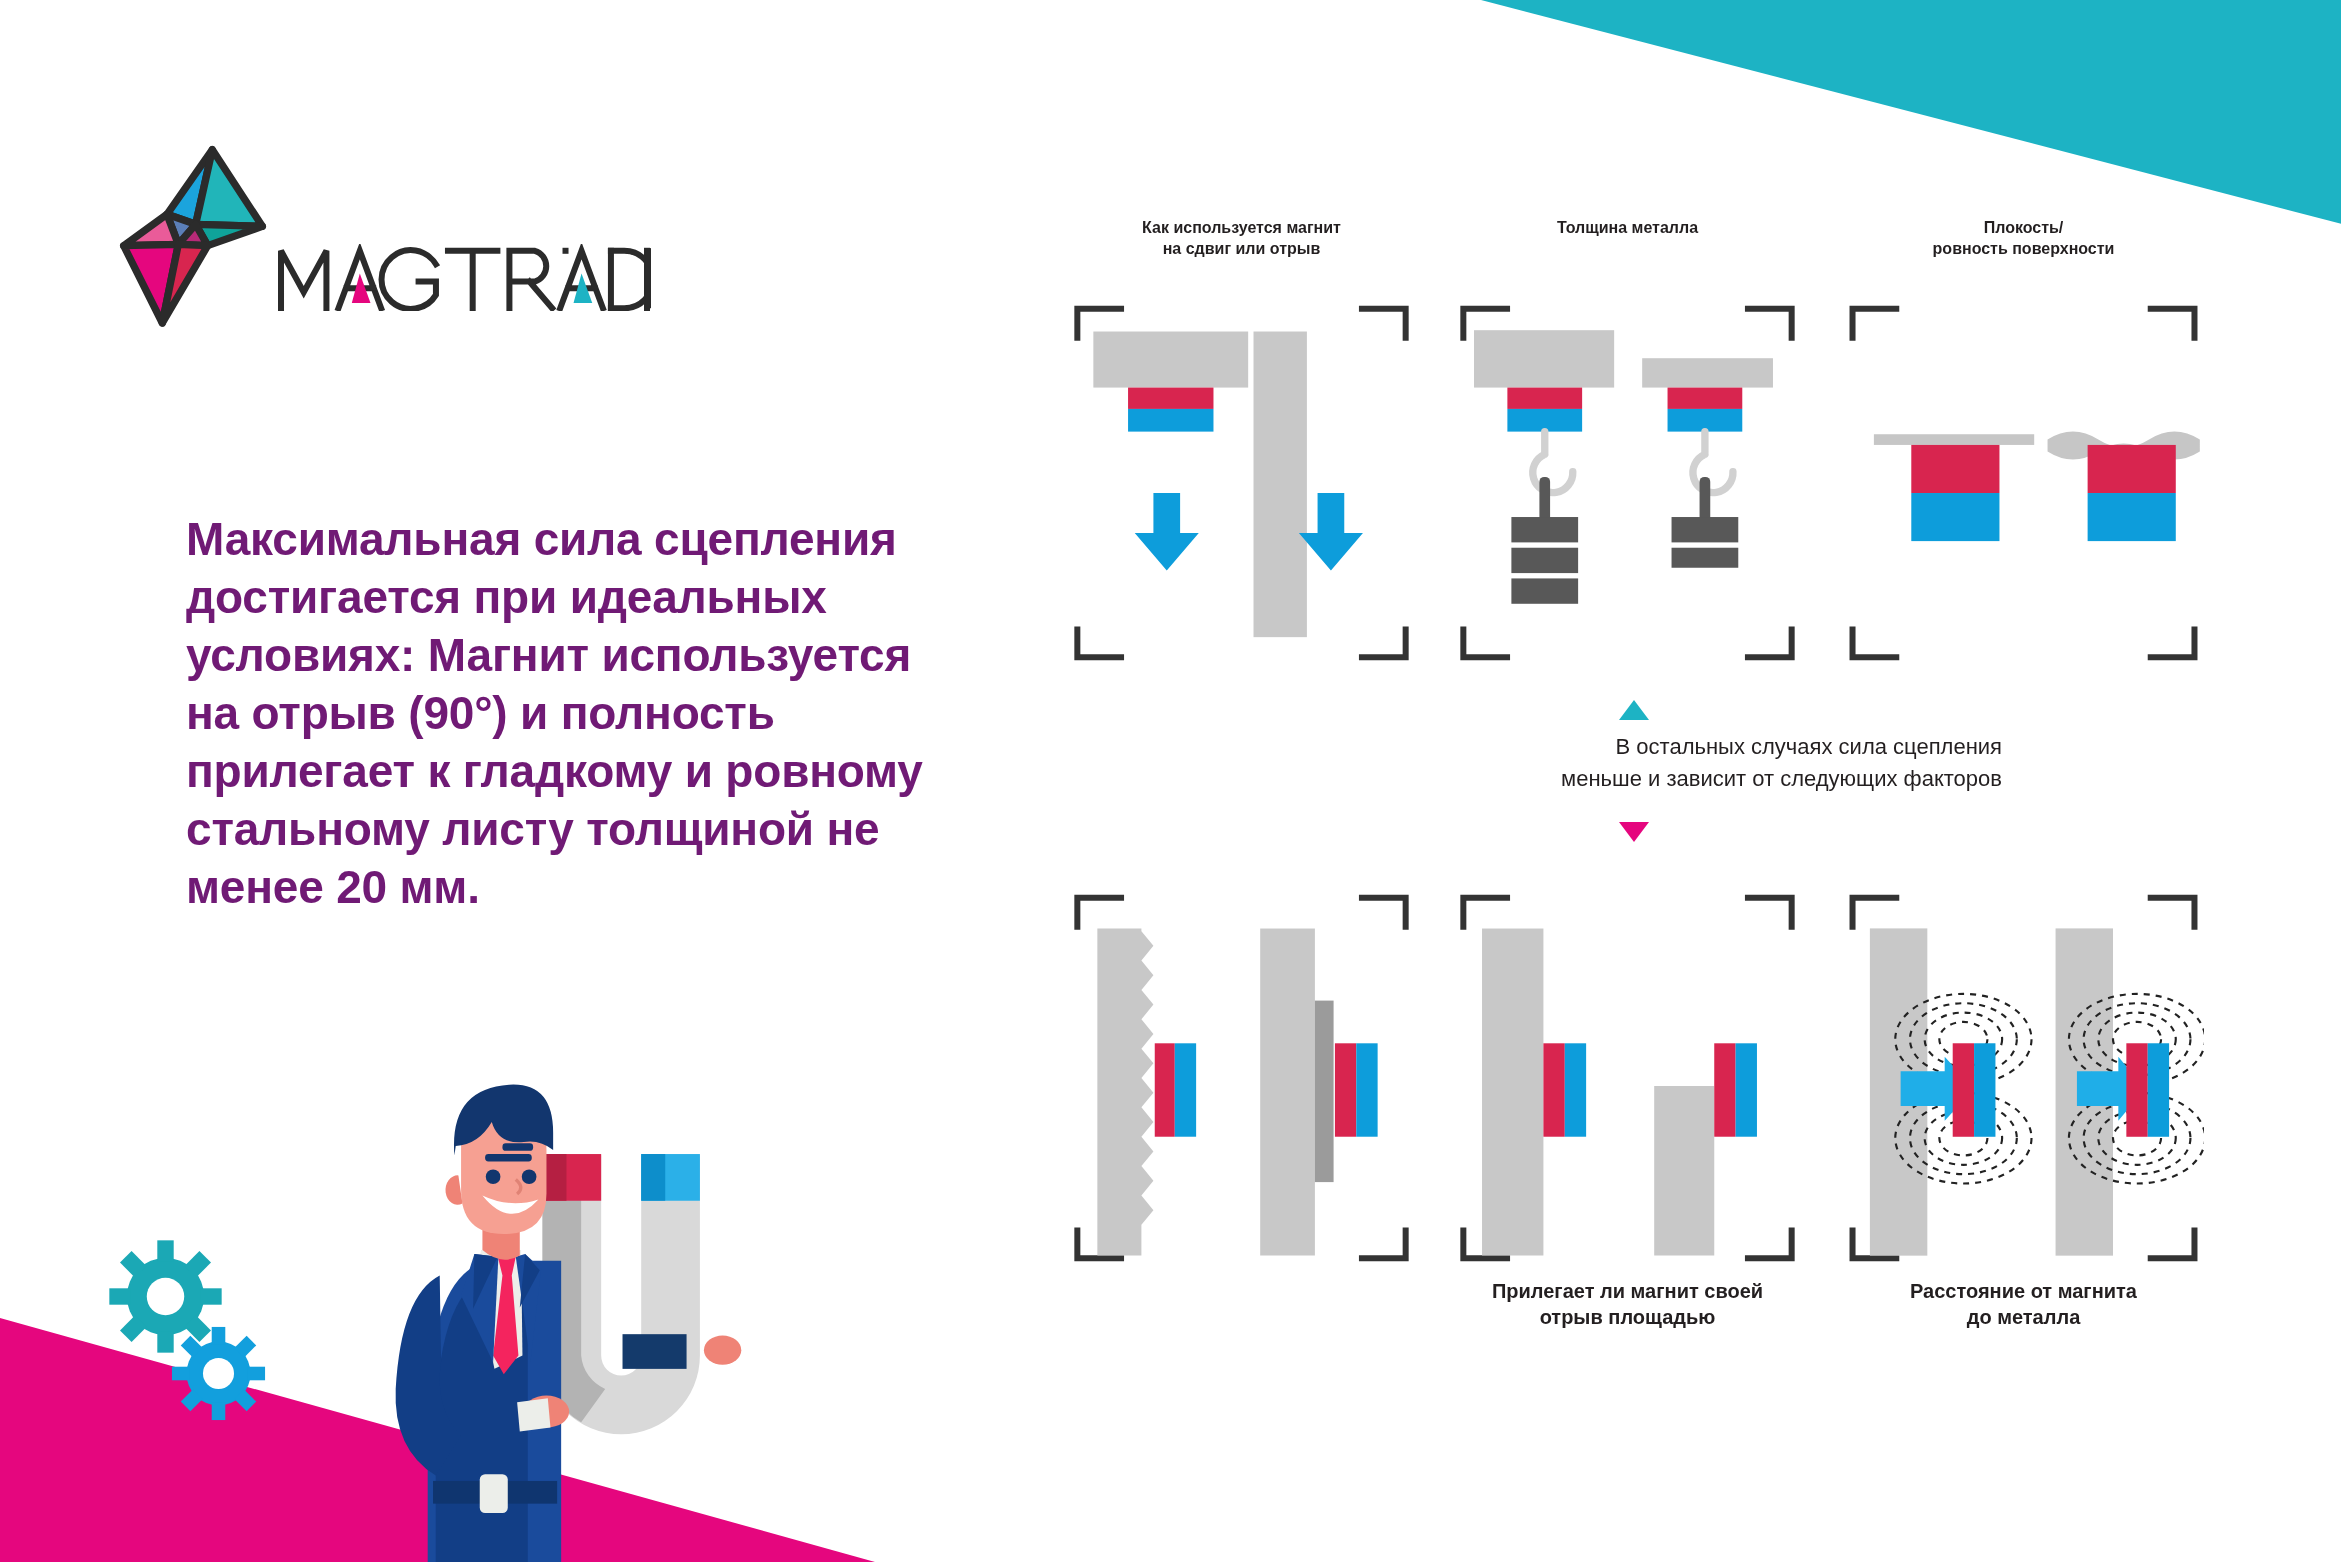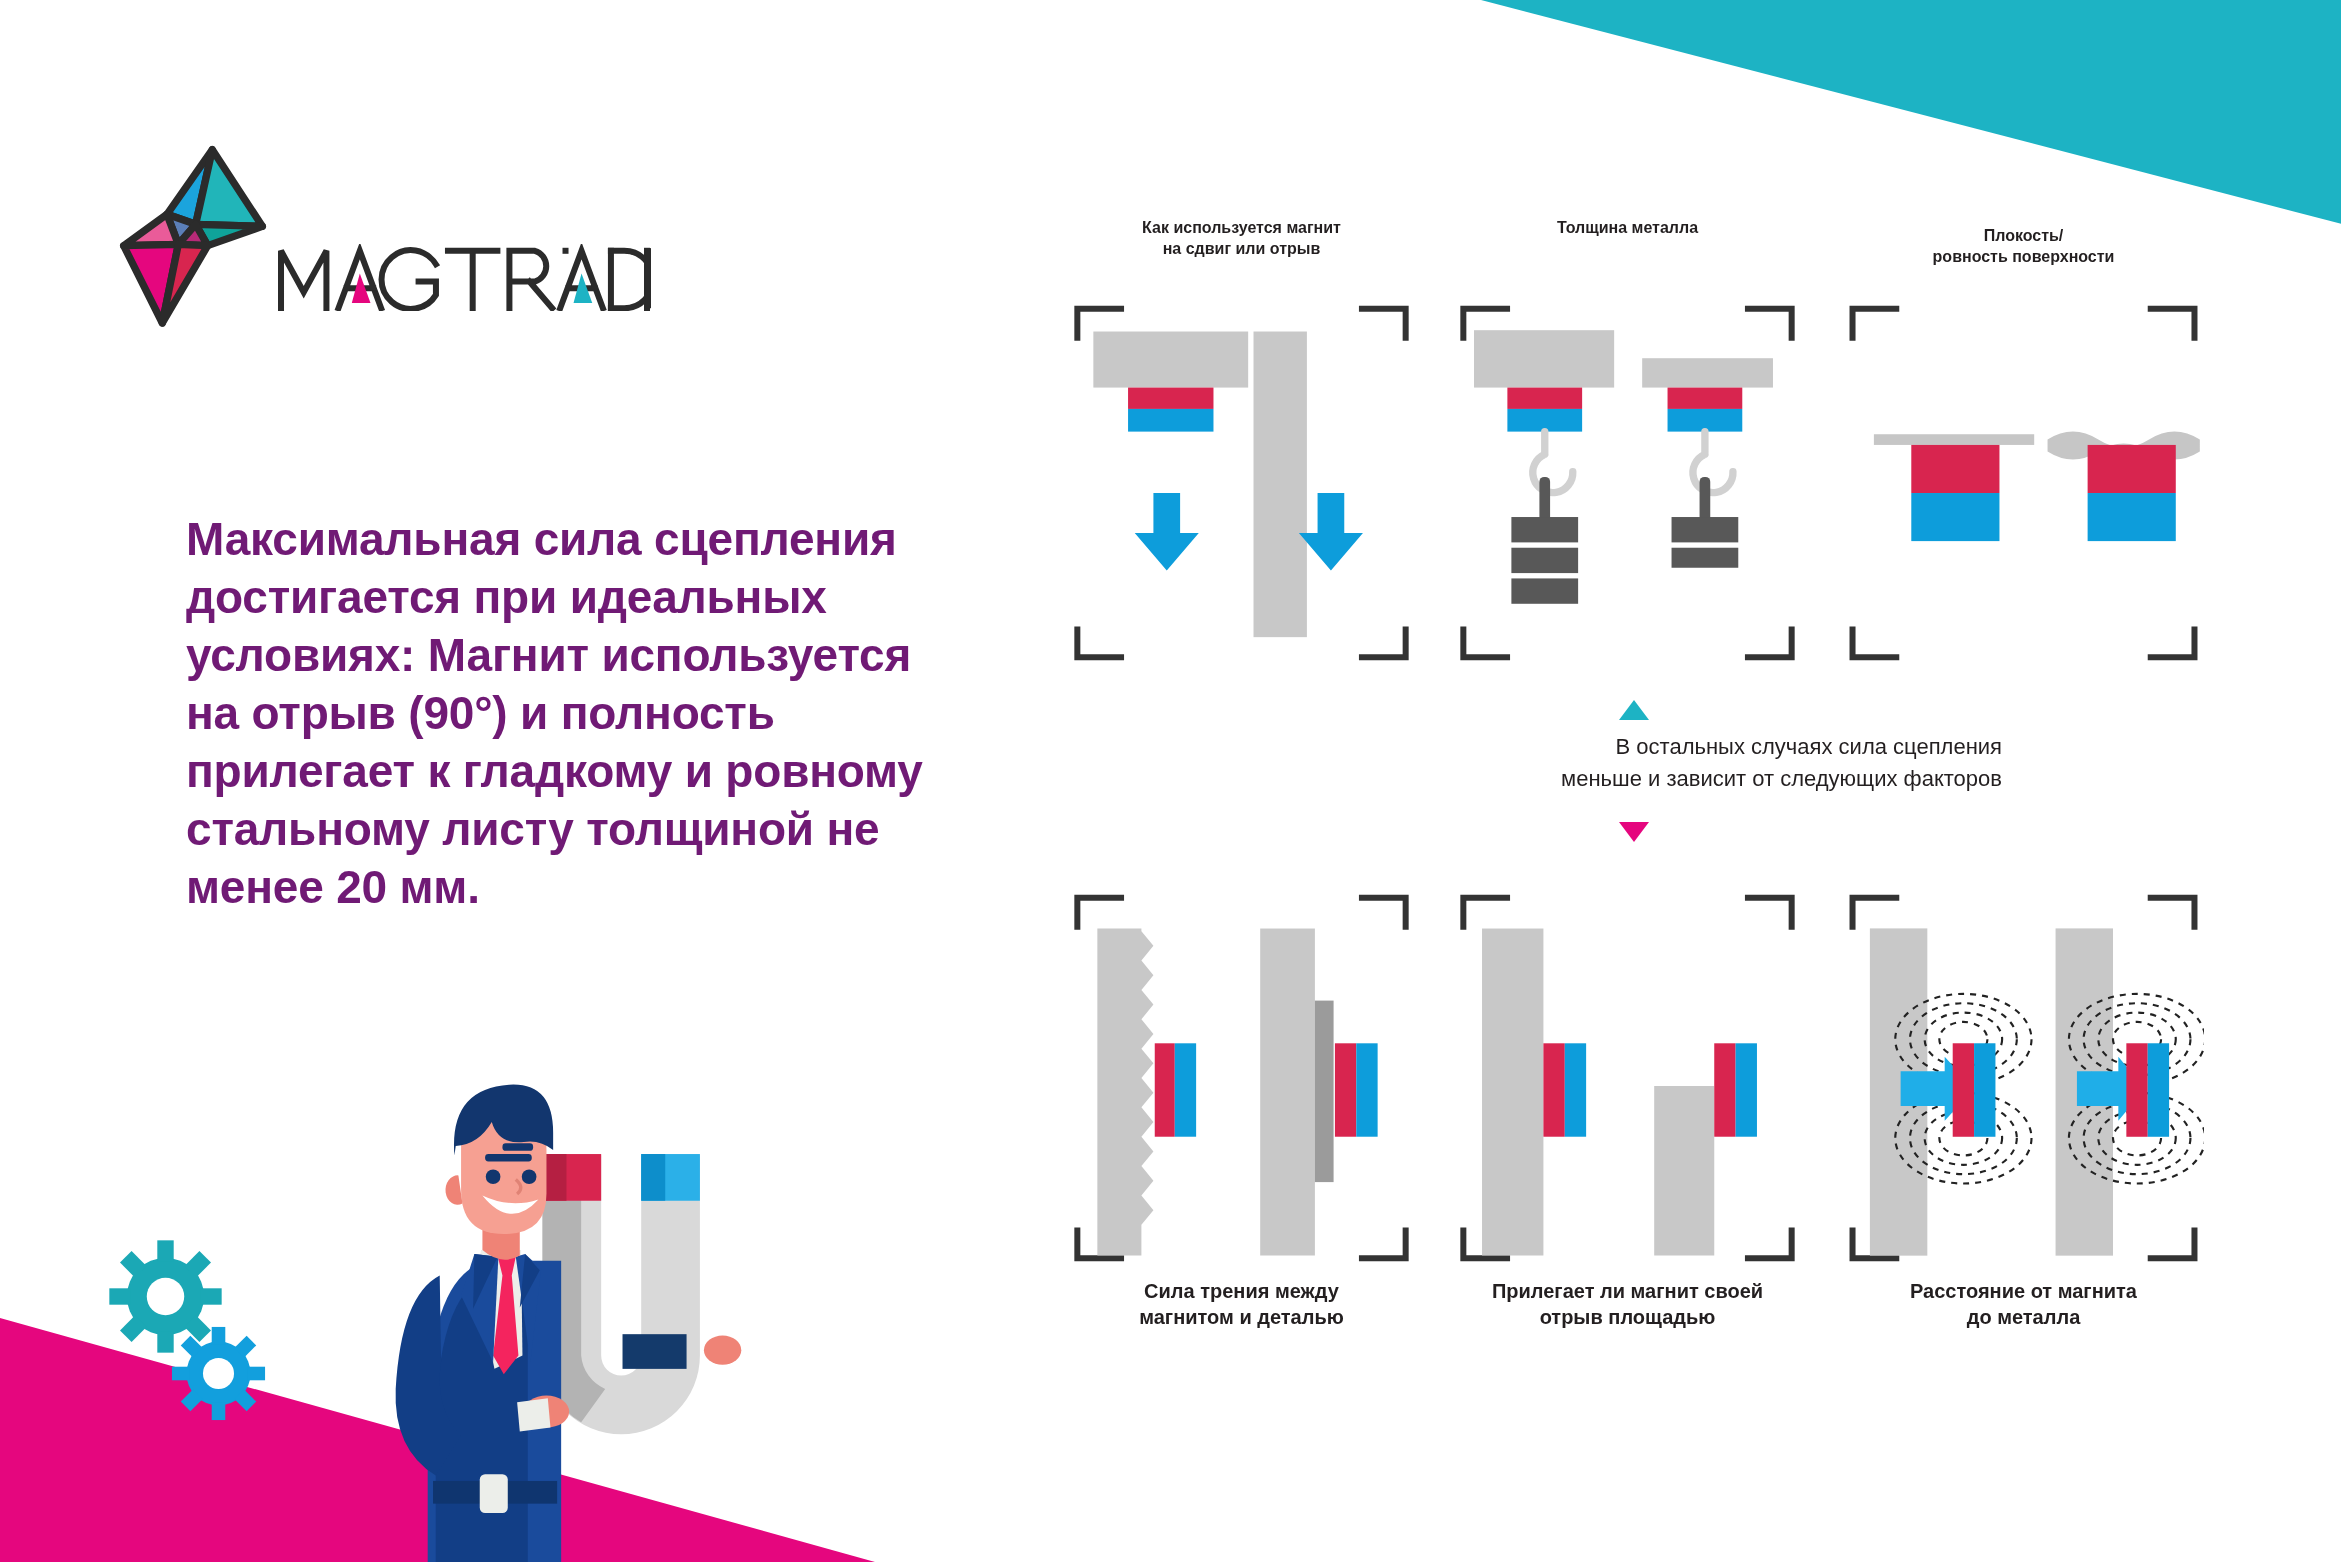--- a/index.html
+++ b/index.html
@@ -242,21 +242,21 @@
     <rect x="320" y="128" width="112" height="32" fill="#d8254f"></rect>
     <rect x="320" y="160" width="112" height="34" fill="#0d9ddb"></rect>
     <path d="M376,194 L376,228 M376,228 a30,30 0 1 0 42,26" stroke="#d1d1d1" stroke-width="11" fill="none" stroke-linecap="round"></path>
     <rect x="368" y="262" width="16" height="72" rx="7" fill="#585858"></rect>
     <rect x="326" y="322" width="100" height="38" fill="#585858"></rect>
     <rect x="326" y="368" width="100" height="30" fill="#585858"></rect>
   </svg>
 </div>
 
 <div class="panel" style="left:1843px;top:217px;width:361px;height:447px;">
-  <div class="panel-head" style="top:8px;">
+  <div class="panel-head" style="top:0;">
     <span>Плокость/</span><br>
     <span>ровность поверхности</span>
   </div>
   <svg class="art" style="top:85px;height:362px;" viewBox="0 0 540 542">
     <g stroke="#333" stroke-width="9" fill="none">
       <path d="M14,58 L14,10 L84,10"></path>
         <path d="M456,10 L526,10 L526,58"></path>
       <path d="M14,486 L14,532 L84,532"></path>
         <path d="M456,532 L526,532 L526,486"></path>
     </g>
@@ -291,24 +291,20 @@
              L128,214 L110,236 L128,258 L110,280 L128,302 L110,324 L128,346 L110,368
              L128,390 L110,412 L128,434 L110,456 L128,478 L110,500 L110,546 L44,546 Z" fill="#c8c8c8"></path>
     <rect x="130" y="228" width="30" height="140" fill="#d8254f"></rect>
     <rect x="160" y="228" width="32" height="140" fill="#0d9ddb"></rect>
 
     <rect x="288" y="56" width="82" height="490" fill="#c8c8c8"></rect>
     <rect x="370" y="164" width="28" height="272" fill="#9b9b9b"></rect>
     <rect x="400" y="228" width="32" height="140" fill="#d8254f"></rect>
     <rect x="432" y="228" width="32" height="140" fill="#0d9ddb"></rect>
   </svg>
-  <div class="panel-cap" style="top:387px;">
-    <span>Сила трения между</span><br>
-    <span>магнитом и деталью</span>
-  </div>
 </div>
 
 <div class="panel" style="left:1454px;top:891px;width:347px;height:454px;">
   <svg class="art" style="top:0;height:374px;" viewBox="0 0 520 560">
     <g stroke="#333" stroke-width="9" fill="none">
       <path d="M14,58 L14,10 L84,10"></path>
         <path d="M436,10 L506,10 L506,58"></path>
       <path d="M14,504 L14,550 L84,550"></path>
         <path d="M436,550 L506,550 L506,504"></path>
     </g>

